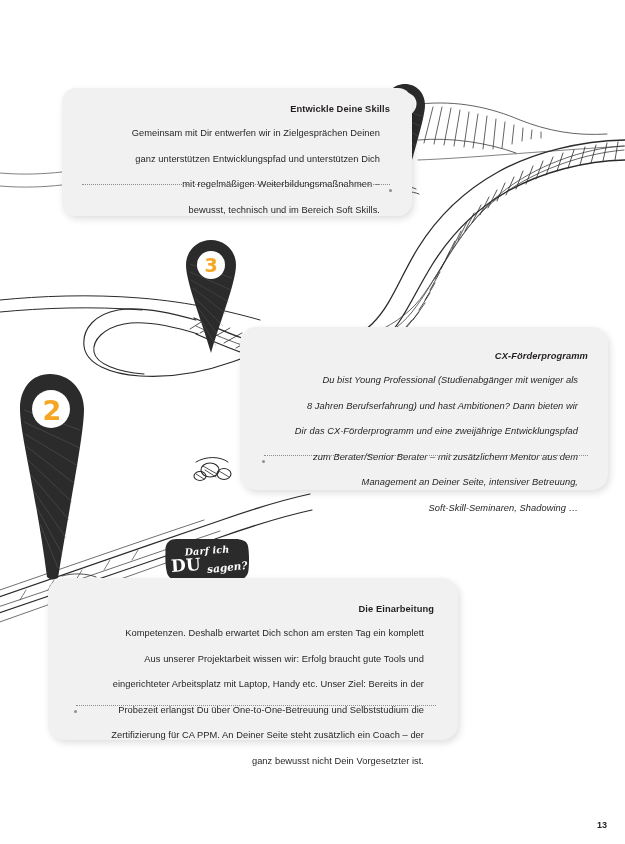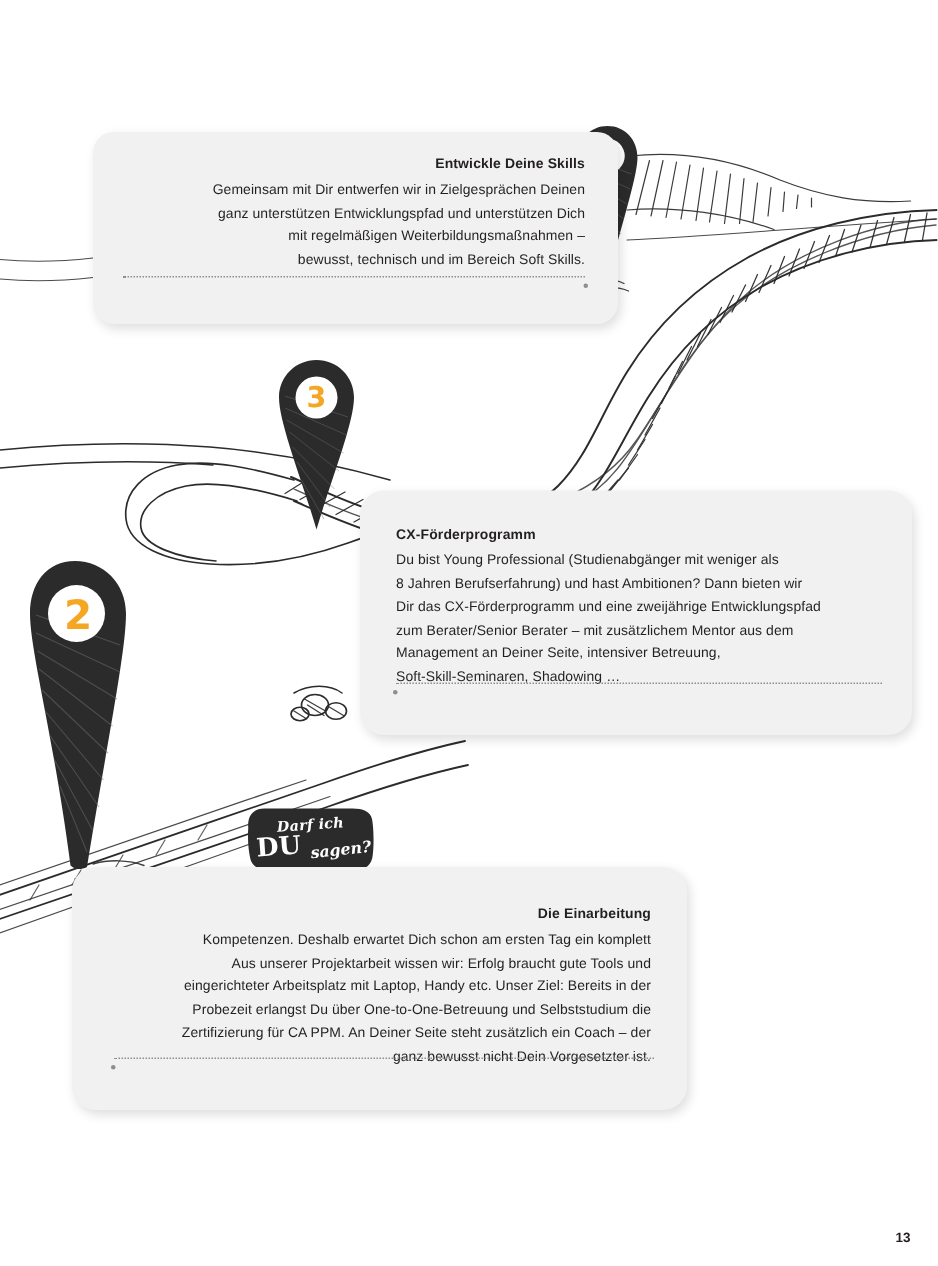--- a/index.html
+++ b/index.html
@@ -22,25 +22,25 @@
     border-radius:14px;
     box-shadow:2px 3px 7px rgba(0,0,0,.13);
     box-sizing:border-box;
   }
   .card-body{position:relative;width:100%;height:100%;box-sizing:border-box;}
   .card .title{
     font-weight:bold;
     font-size:9.3px;
     color:#231f20;
     letter-spacing:.1px;
-    margin:0 0 3px 0;
+    margin:0 0 3px 12px;
     line-height:14px;
   }
   .card p{
-    margin:0;
+    margin:10px;
     font-size:9.3px;
     line-height:15.6px;
     color:#231f20;
     letter-spacing:.05px;
   }
   .dotted{
     position:absolute;
     border-bottom:1.1px dotted #8e8e8e;
     height:0;
   }
@@ -51,21 +51,21 @@
   }
 
   
   #card-skills{left:62px;top:88px;width:350px;height:128px;}
   #card-skills .card-body{padding:14px 22px 0 22px;text-align:right;}
   #card-skills .dotted{left:20px;right:22px;top:96px;}
   #card-skills .dot-tail{right:20px;top:101px;}
 
   
   #card-cx{left:240px;top:327px;width:368px;height:163px;border-radius:16px;}
-  #card-cx .card-body{padding:22px 20px 0 24px;text-align:left;}
+  #card-cx .card-body{padding:22px 20px 0 24px;text-align:right;font-style:italic;}
   #card-cx .dotted{left:24px;right:20px;top:128px;}
   #card-cx .dot-tail{left:22px;top:133px;}
 
   
   #card-onboard{left:48px;top:578px;width:410px;height:162px;border-radius:16px;}
   #card-onboard .card-body{padding:24px 24px 0 28px;text-align:right;}
   #card-onboard .dotted{left:28px;right:22px;top:127px;}
   #card-onboard .dot-tail{left:26px;top:132px;}
 
   

